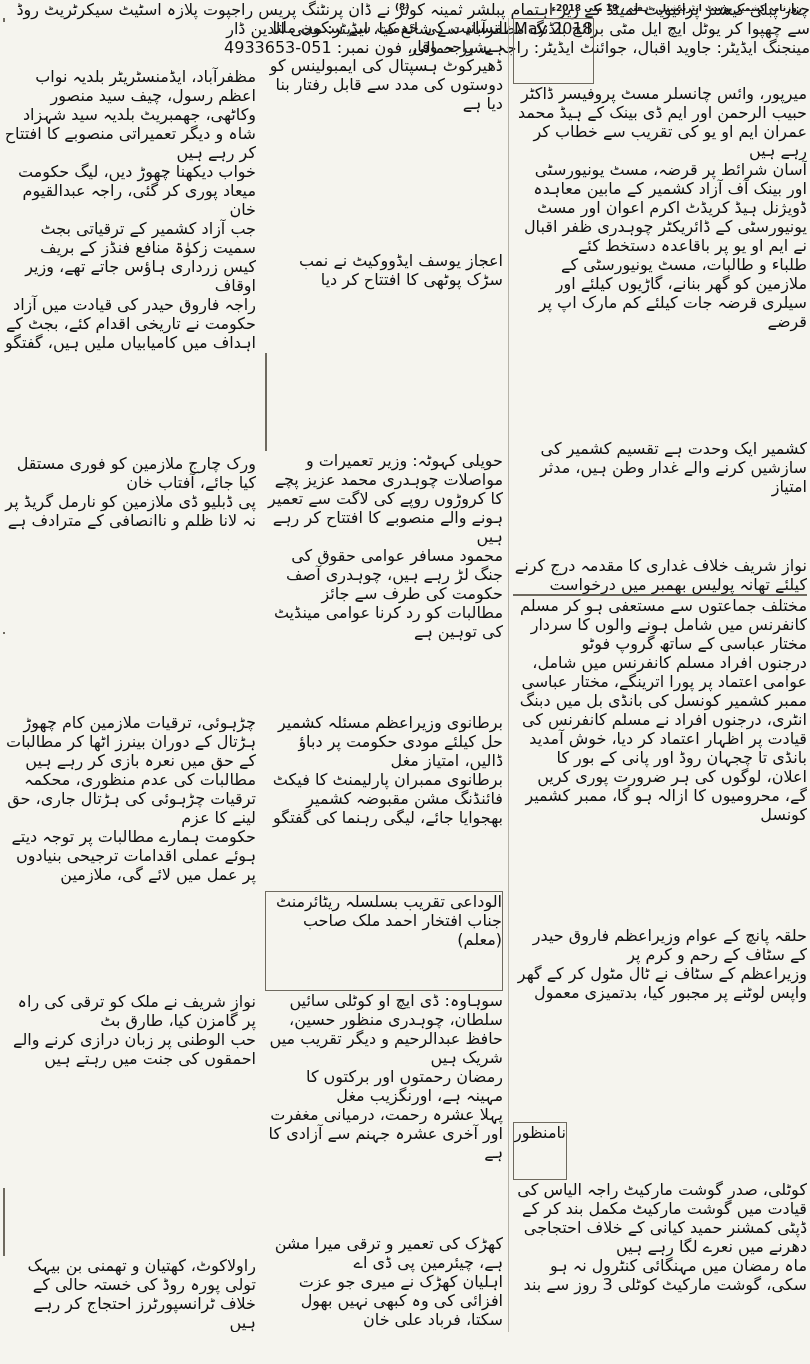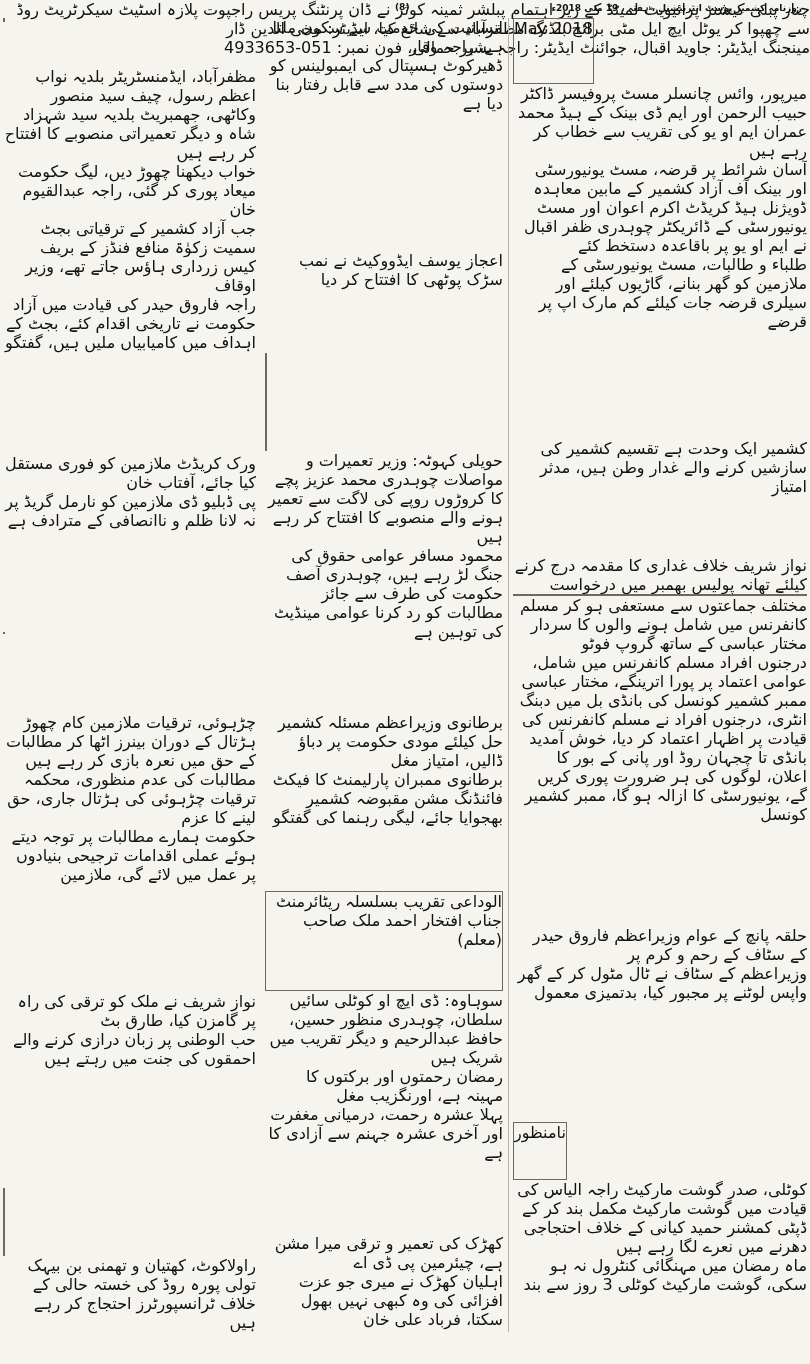--- a/index.html
+++ b/index.html
@@ -105,21 +105,21 @@
           <div class="sidebox">نواز شریف خلاف غداری کا مقدمہ درج کرنے کیلئے تھانہ پولیس بھمبر میں درخواست</div>
           <div class="bf grow"></div>
         </div>
         <div class="stack">
           <div class="ph green grow"></div>
           <div class="cap">مختلف جماعتوں سے مستعفی ہو کر مسلم کانفرنس میں شامل ہونے والوں کا سردار مختار عباسی کے ساتھ گروپ فوٹو</div>
         </div>
       </div>
       <div class="bh">درجنوں افراد مسلم کانفرنس میں شامل، عوامی اعتماد پر پورا اترینگے، مختار عباسی</div>
       <div class="sb">ممبر کشمیر کونسل کی بانڈی بل میں دبنگ انٹری، درجنوں افراد نے مسلم کانفرنس کی قیادت پر اظہار اعتماد کر دیا، خوش آمدید</div>
-      <div class="sr">بانڈی تا چجہان روڈ اور پانی کے بور کا اعلان، لوگوں کی ہر ضرورت پوری کریں گے، یونیورسٹی کا ازالہ ہو گا، ممبر کشمیر کونسل</div>
+      <div class="sr">بانڈی تا چجہان روڈ اور پانی کے بور کا اعلان، لوگوں کی ہر ضرورت پوری کریں گے، محرومیوں کا ازالہ ہو گا، ممبر کشمیر کونسل</div>
       <div class="brow">
         <div class="bf" style="height:34px"></div>
         <div class="bf" style="height:34px"></div>
         <div class="bf" style="height:34px"></div>
       </div>
       <div class="hd">حلقہ پانچ کے عوام وزیراعظم فاروق حیدر کے سٹاف کے رحم و کرم پر</div>
       <div class="sr">وزیراعظم کے سٹاف نے ٹال مٹول کر کے گھر واپس لوٹنے پر مجبور کیا، بدتمیزی معمول</div>
       <div class="brow">
         <div class="bf" style="height:40px"></div>
         <div class="bf" style="height:40px"></div>
@@ -193,21 +193,21 @@
       </div>
       <div class="cap">مظفرآباد، ایڈمنسٹریٹر بلدیہ نواب اعظم رسول، چیف سید منصور وکاٹھی، جھمبریٹ بلدیہ سید شہزاد شاہ و دیگر تعمیراتی منصوبے کا افتتاح کر رہے ہیں</div>
       <div class="bh tall">خواب دیکھنا چھوڑ دیں، لیگ حکومت میعاد پوری کر گئی، راجہ عبدالقیوم خان</div>
       <div class="sb">جب آزاد کشمیر کے ترقیاتی بجٹ سمیت زکوٰۃ منافع فنڈز کے بریف کیس زرداری ہاؤس جاتے تھے، وزیر اوقاف</div>
       <div class="sr">راجہ فاروق حیدر کی قیادت میں آزاد حکومت نے تاریخی اقدام کئے، بجٹ کے اہداف میں کامیابیاں ملیں ہیں، گفتگو</div>
       <div class="brow">
         <div class="bf" style="height:34px"></div>
         <div class="bf" style="height:34px"></div>
         <div class="bf" style="height:34px"></div>
       </div>
-      <div class="hd">ورک کریڈٹ ملازمین کو فوری مستقل کیا جائے، آفتاب خان</div>
+      <div class="hd">ورک چارج ملازمین کو فوری مستقل کیا جائے، آفتاب خان</div>
       <div class="sr">پی ڈبلیو ڈی ملازمین کو نارمل گریڈ پر نہ لانا ظلم و ناانصافی کے مترادف ہے</div>
       <div class="brow">
         <div class="bf" style="height:34px"></div>
         <div class="bf" style="height:34px"></div>
         <div class="bf" style="height:34px"></div>
       </div>
       <div class="split" style="height:128px">
         <div class="stack" style="flex:0 0 170px">
           <div class="ph crowd grow">
             <span class="ov-yellow"></span>

